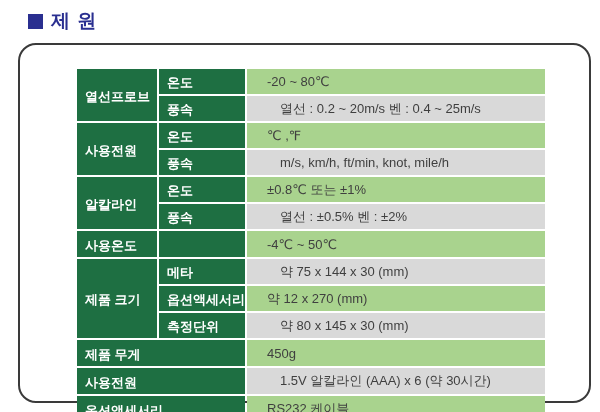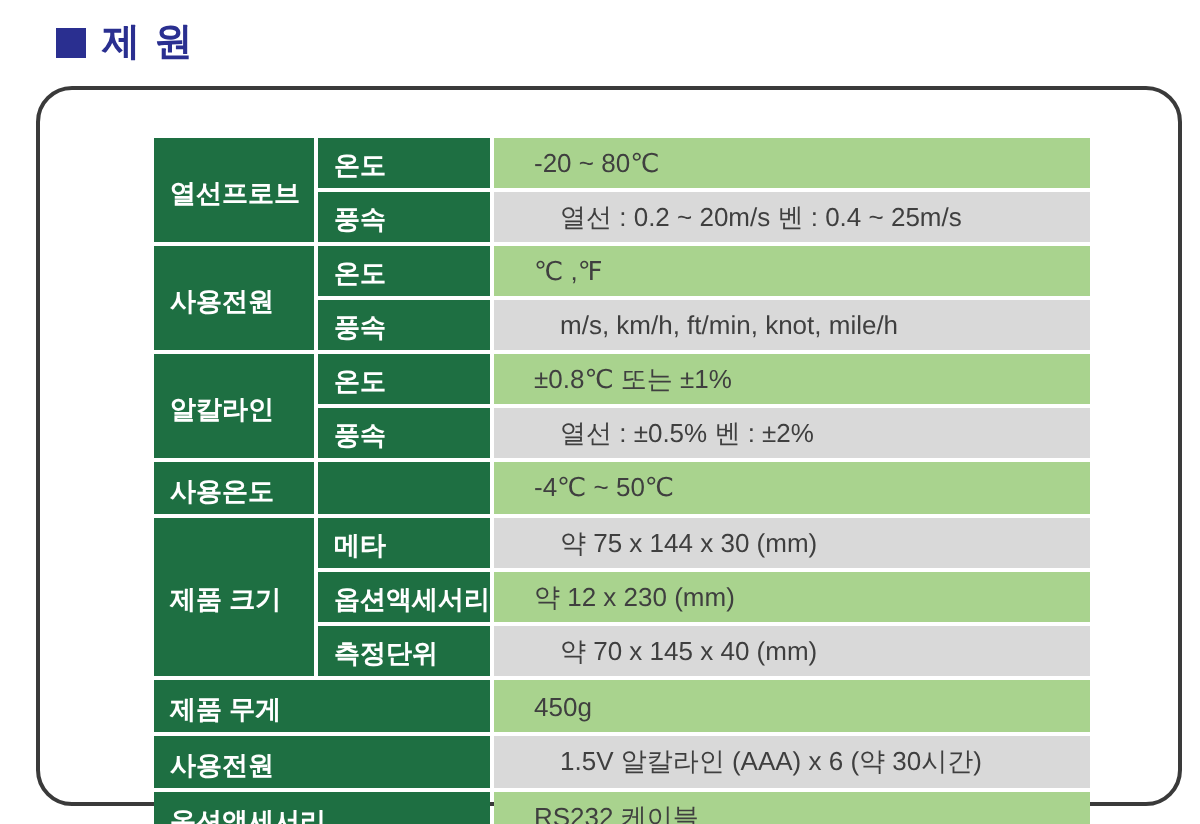--- a/index.html
+++ b/index.html
@@ -130,25 +130,25 @@
           <td class="val g">-4℃ ~ 50℃</td>
         </tr>
 
         <tr>
           <td class="hdr group" rowspan="3">제품 크기</td>
           <td class="hdr sub">메타</td>
           <td class="val gray">약 75 x 144 x 30 (mm)</td>
         </tr>
         <tr>
           <td class="hdr sub">옵션액세서리</td>
-          <td class="val g">약 12 x 230 (mm)</td>
+          <td class="val g">약 12 x 270 (mm)</td>
         </tr>
         <tr>
           <td class="hdr sub">측정단위</td>
-          <td class="val gray">약 70 x 145 x 40 (mm)</td>
+          <td class="val gray">약 80 x 145 x 30 (mm)</td>
         </tr>
 
         <tr>
           <td class="hdr group one-row" colspan="2">제품 무게</td>
           <td class="val g">450g</td>
         </tr>
         <tr>
           <td class="hdr group one-row" colspan="2">사용전원</td>
           <td class="val gray">1.5V 알칼라인 (AAA) x 6 (약 30시간)</td>
         </tr>

